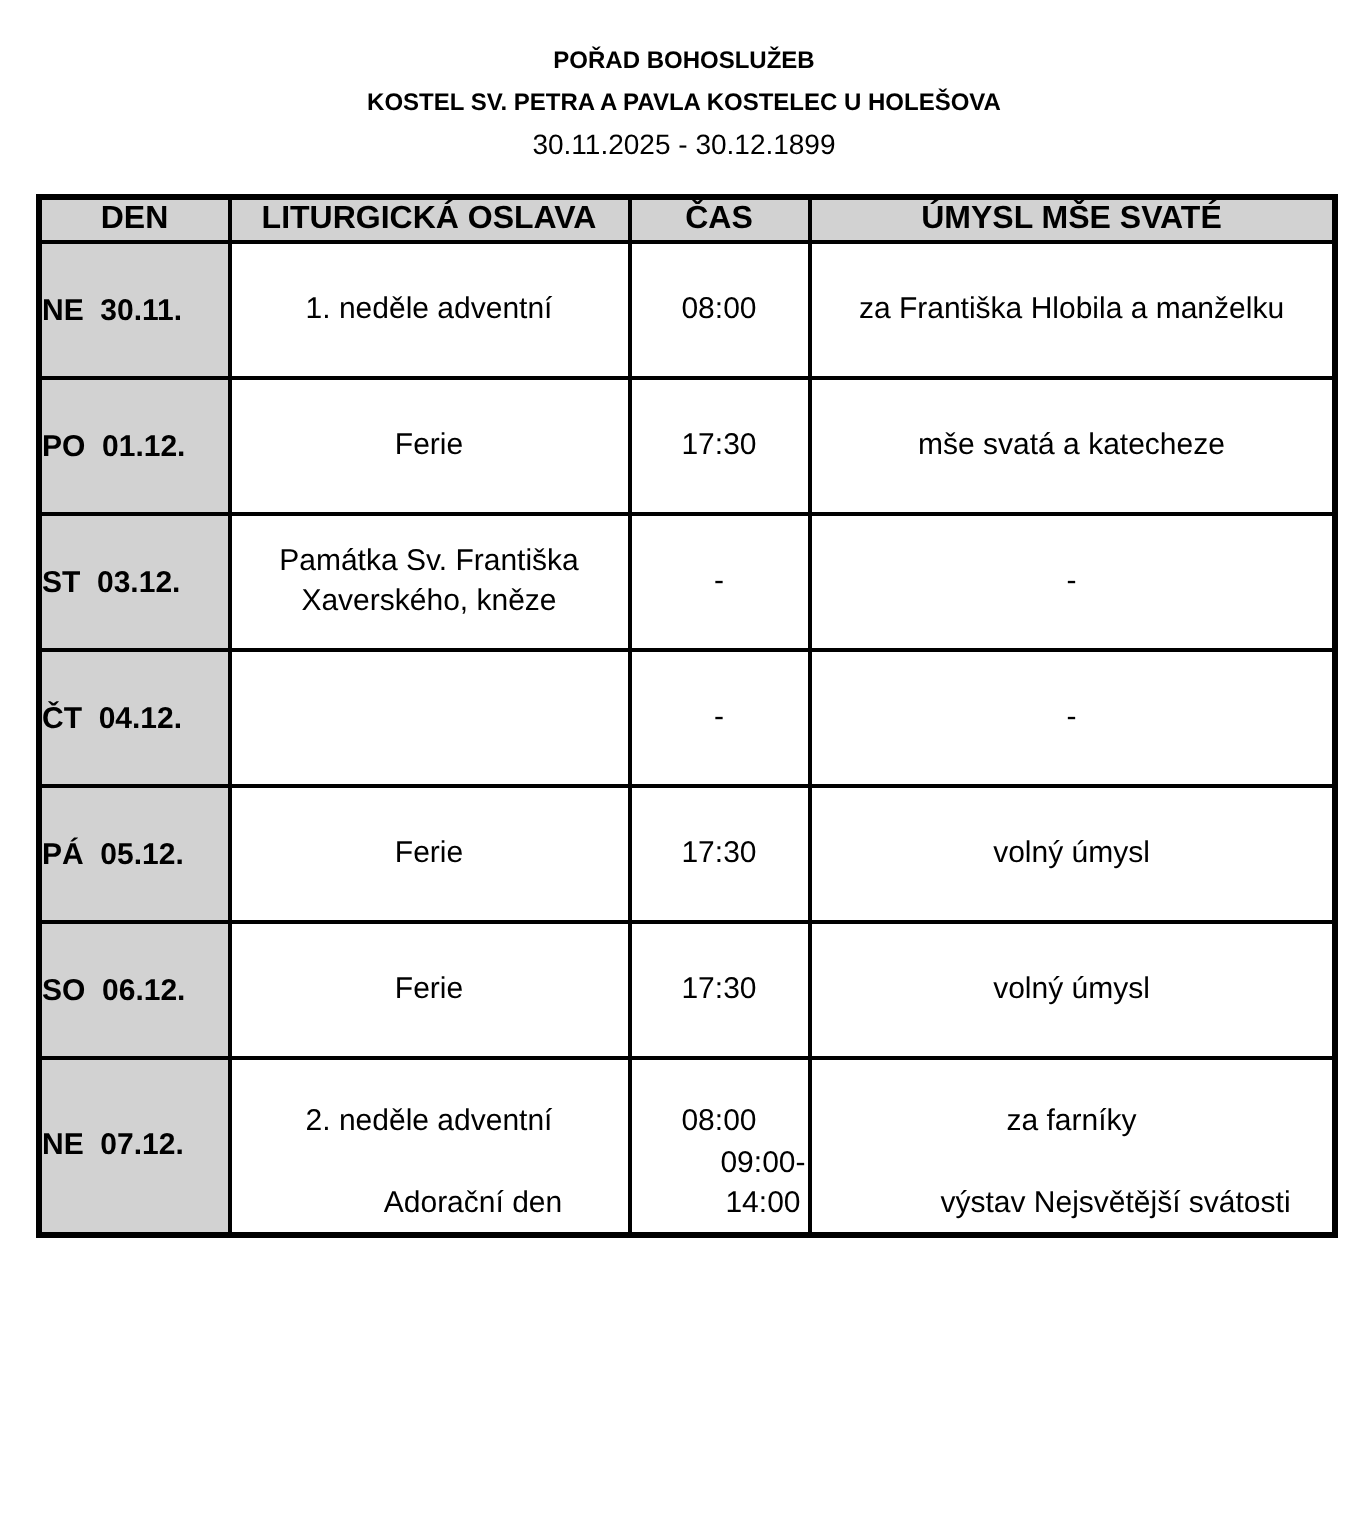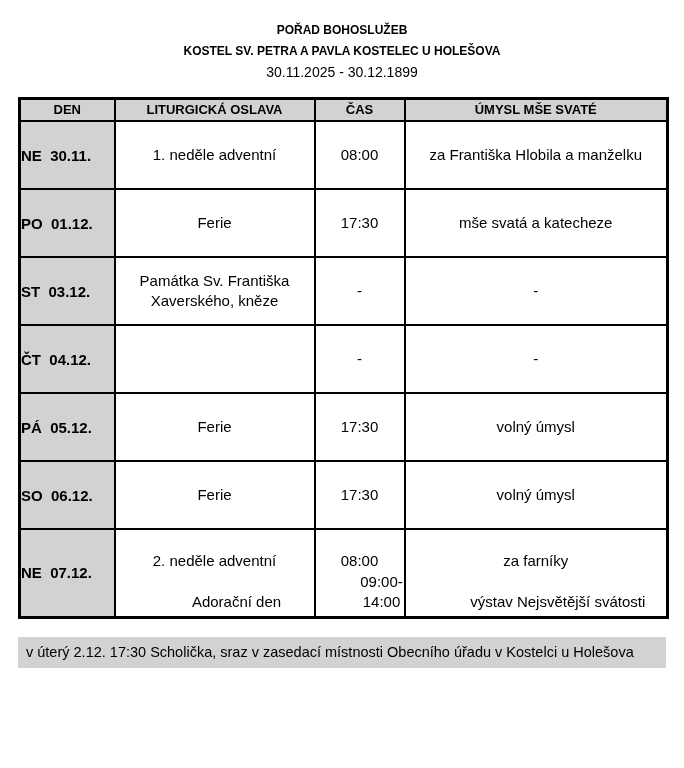--- a/index.html
+++ b/index.html
@@ -43,21 +43,21 @@
   table.schedule col.c-cel  { width: 200px; }
   table.schedule col.c-time { width: 90px; }
   table.schedule col.c-int  { width: 263px; }
   table.schedule th,
   table.schedule td {
     border: 2px solid #000000;
     padding: 0;
   }
   table.schedule th {
     background: #d2d2d2;
-    font-size: 13px;
+    font-size: 16px;
     font-weight: bold;
     height: 22px;
     text-align: center;
     line-height: 20px;
   }
   tr.row { height: 68px; }
   tr.row.tall { height: 88px; }
   td.day-cell {
     background: #d2d2d2;
     font-weight: bold;
@@ -185,15 +185,14 @@
       <td class="body-cell">
             <div class="cell-lines">
               <div class="line1">za farníky</div>
               <div class="line2">výstav Nejsvětější svátosti</div>
             </div>
           </td>
     </tr>
       </tbody>
   </table>
 
-  <div class="footer-note">v úterý 2.12. 17:30 Scholička, sraz v zasedací místnosti Obecního úřadu v Kostelci u Holešova</div>
 
 </div>
 
 </body></html>

